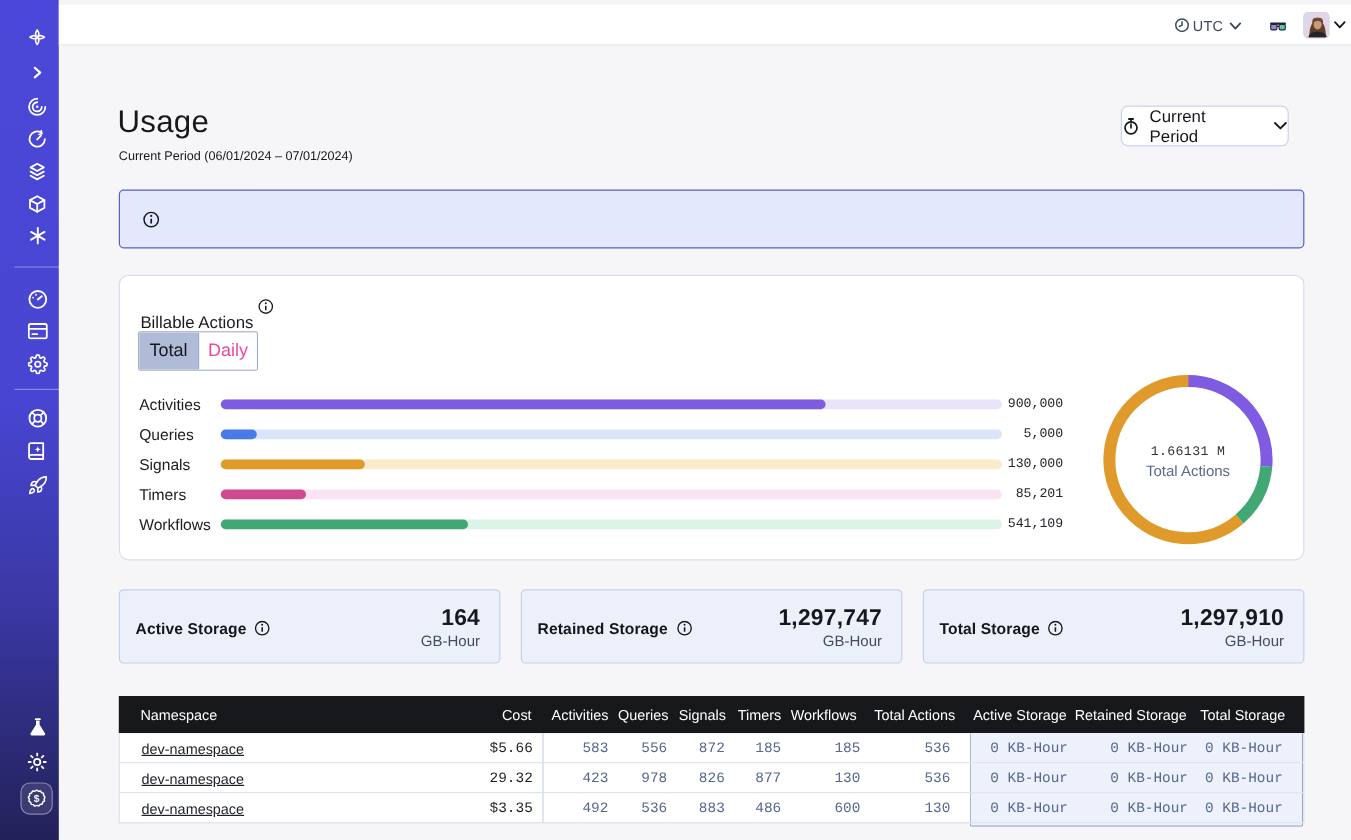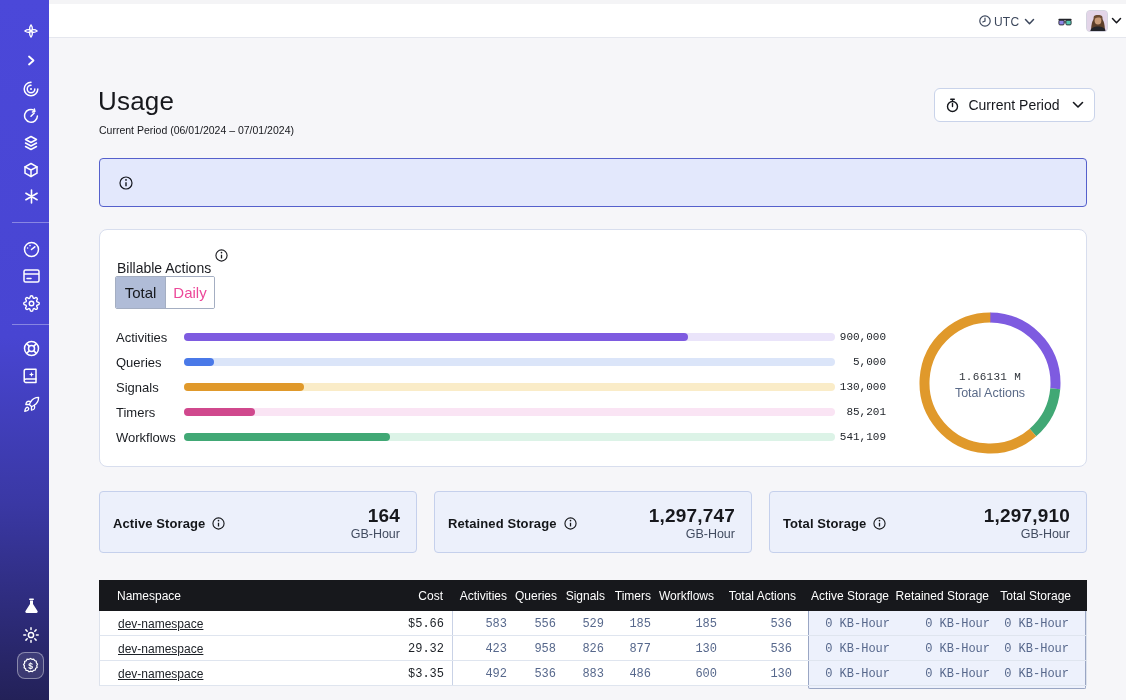--- a/index.html
+++ b/index.html
@@ -10,21 +10,21 @@
 
 #sidebar { position:absolute; left:0; top:0; width:49px; height:700px;
   background:linear-gradient(180deg,#4b48d9 0%,#4845d2 48%,#3a38a4 72%,#232158 100%); }
 .sep { position:absolute; left:10px; width:38px; height:1px; background:rgba(255,255,255,0.35); margin-left:2px; }
 
 #topstrip { position:absolute; left:49px; top:0; width:1077px; height:4px; background:#f4f4f6; }
 #topbar { position:absolute; left:49px; top:4px; width:1077px; height:34px; background:#ffffff; border-bottom:1px solid #e5e7ee; }
 
 #h-usage { position:absolute; left:98px; top:86px; font-size:26px; font-weight:500; color:#17181d; letter-spacing:0.2px; }
 #h-sub { position:absolute; left:99px; top:123.5px; font-size:10.5px; color:#17181d; }
-#periodbtn { position:absolute; left:934px; top:88px; width:161px; height:34px; background:#fff;
+#periodbtn { position:absolute; left:934px; top:88px; width:140px; height:34px; background:#fff;
   border:1px solid #c9d3ea; border-radius:6px; display:flex; align-items:center; justify-content:center;
   font-size:14px; font-weight:500; color:#15171c; }
 
 #banner { position:absolute; left:99px; top:158px; width:988px; height:49px; background:#e3e8fc;
   border:1px solid #5560cc; border-radius:4px; display:flex; align-items:center; }
 #banner .txt { font-size:11.5px; color:#15171e; margin-left:4px; }
 
 #card { position:absolute; left:99px; top:229px; width:988px; height:238px; background:#fff;
   border:1px solid #d8deee; border-radius:8px; }
 #cardtitle { position:absolute; left:17px; top:30px; font-size:14px; font-weight:500; color:#1a1b20; }
@@ -177,30 +177,30 @@
   <div class="hcell" style="right:16px;">Total Storage</div>
 </div>
 <div id="tbody"></div>
 <div id="sgroup"></div>
 <div id="vsep1"></div>
 <div class="trow abs" style="left:99px; top:611px; width:988px;">
   <div class="tcell dark" style="left:19px; text-decoration:underline; font-family:'Liberation Sans',sans-serif; font-size:12px;">dev-namespace</div>
   <div class="tcell dark" style="right:643px;">$5.66</div>
   <div class="tcell slate" style="right:580px;">583</div>
   <div class="tcell slate" style="right:531px;">556</div>
-  <div class="tcell slate" style="right:483px;">529</div>
+  <div class="tcell slate" style="right:483px;">872</div>
   <div class="tcell slate" style="right:436px;">185</div>
   <div class="tcell slate" style="right:370px;">185</div>
   <div class="tcell slate" style="right:295px;">536</div>
 </div>
 <div class="trow abs" style="left:99px; top:636px; width:988px;">
   <div class="tcell dark" style="left:19px; text-decoration:underline; font-family:'Liberation Sans',sans-serif; font-size:12px;">dev-namespace</div>
   <div class="tcell dark" style="right:643px;">29.32</div>
   <div class="tcell slate" style="right:580px;">423</div>
-  <div class="tcell slate" style="right:531px;">958</div>
+  <div class="tcell slate" style="right:531px;">978</div>
   <div class="tcell slate" style="right:483px;">826</div>
   <div class="tcell slate" style="right:436px;">877</div>
   <div class="tcell slate" style="right:370px;">130</div>
   <div class="tcell slate" style="right:295px;">536</div>
 </div>
 <div class="trow abs" style="left:99px; top:661px; width:988px;">
   <div class="tcell dark" style="left:19px; text-decoration:underline; font-family:'Liberation Sans',sans-serif; font-size:12px;">dev-namespace</div>
   <div class="tcell dark" style="right:643px;text-align:right;">$3.35</div>
   <div class="tcell slate" style="right:580px;">492</div>
   <div class="tcell slate" style="right:531px;">536</div>

